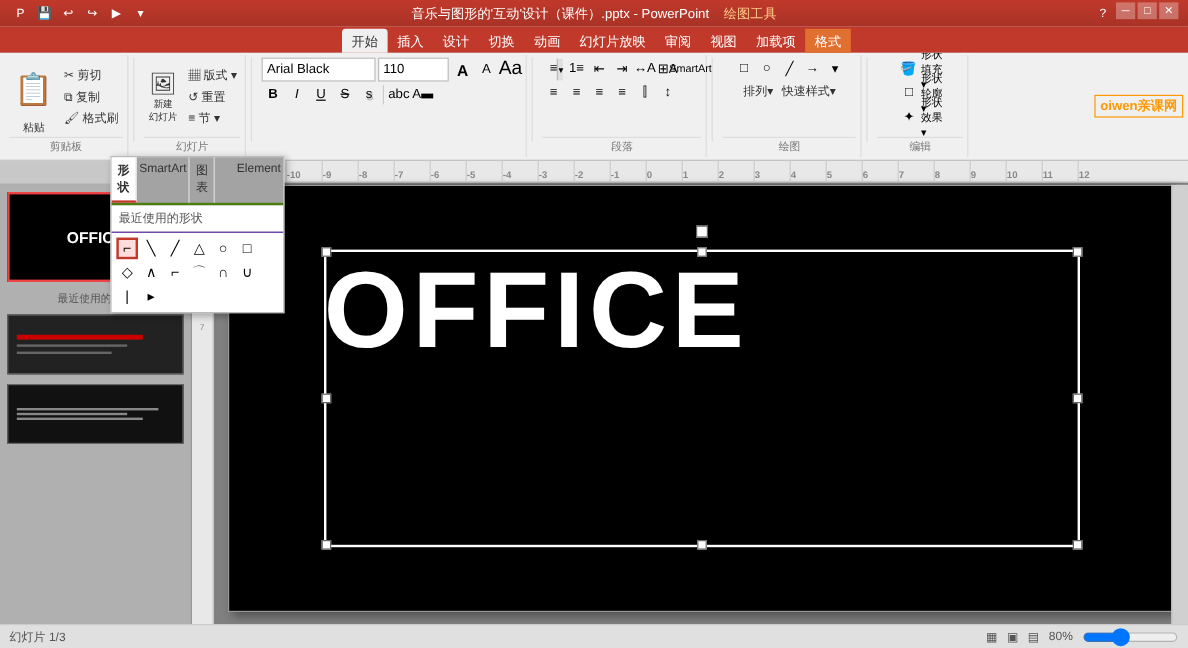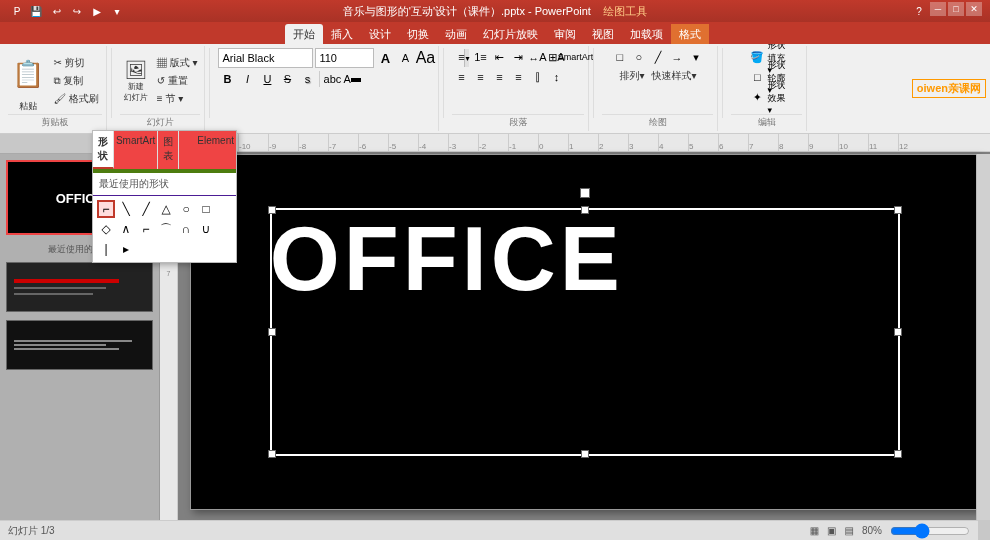--- a/index.html
+++ b/index.html
@@ -179,25 +179,26 @@
       flex: 1;
       background: #808080;
       position: relative;
       overflow: hidden;
     }
     .ruler-top {
       height: 18px;
       background: #e8e8e8;
       border-bottom: 1px solid #ccc;
       display: flex;
-      align-items: center;
+      align-items: flex-end;
       padding-left: 18px;
       font-size: 8px;
       color: #666;
       position: relative;
+      font-weight: bold;
     }
     .ruler-marks {
       display: flex;
       gap: 0;
       overflow: hidden;
     }
     .ruler-mark {
       width: 30px;
       text-align: center;
       font-size: 8px;
@@ -252,22 +253,22 @@
       top: 130px;
       left: 92px;
       background: white;
       border: 1px solid #bbb;
       box-shadow: 2px 2px 6px rgba(0,0,0,0.3);
       z-index: 100;
       width: 145px;
     }
     .popup-menu-tabs {
       display: flex;
-      background: #ef4444;
-      border-bottom: 4px solid #4d7c0f;
+      background: #a3a3a3;
+      border-bottom: 2px solid #4d7c0f;
     }
     .popup-tab {
       flex: 1;
       padding: 4px 2px;
       text-align: center;
       font-size: 10px;
       cursor: pointer;
       border-right: 1px solid #ddd;
       color: #333;
     }
@@ -304,21 +305,21 @@
       border-top: 1px solid #ccc;
       display: flex;
       align-items: center;
       justify-content: space-between;
       padding: 0 8px;
       font-size: 10px;
       color: #555;
       position: absolute;
       bottom: 0;
       left: 0;
-      right: 12px;
+      right: 0;
     }
     .status-right { display: flex; align-items: center; gap: 8px; }
 
     
     .v-scrollbar {
       position: absolute;
       right: 0;
       top: 20px;
       width: 14px;
       background: #d0d0d0;

